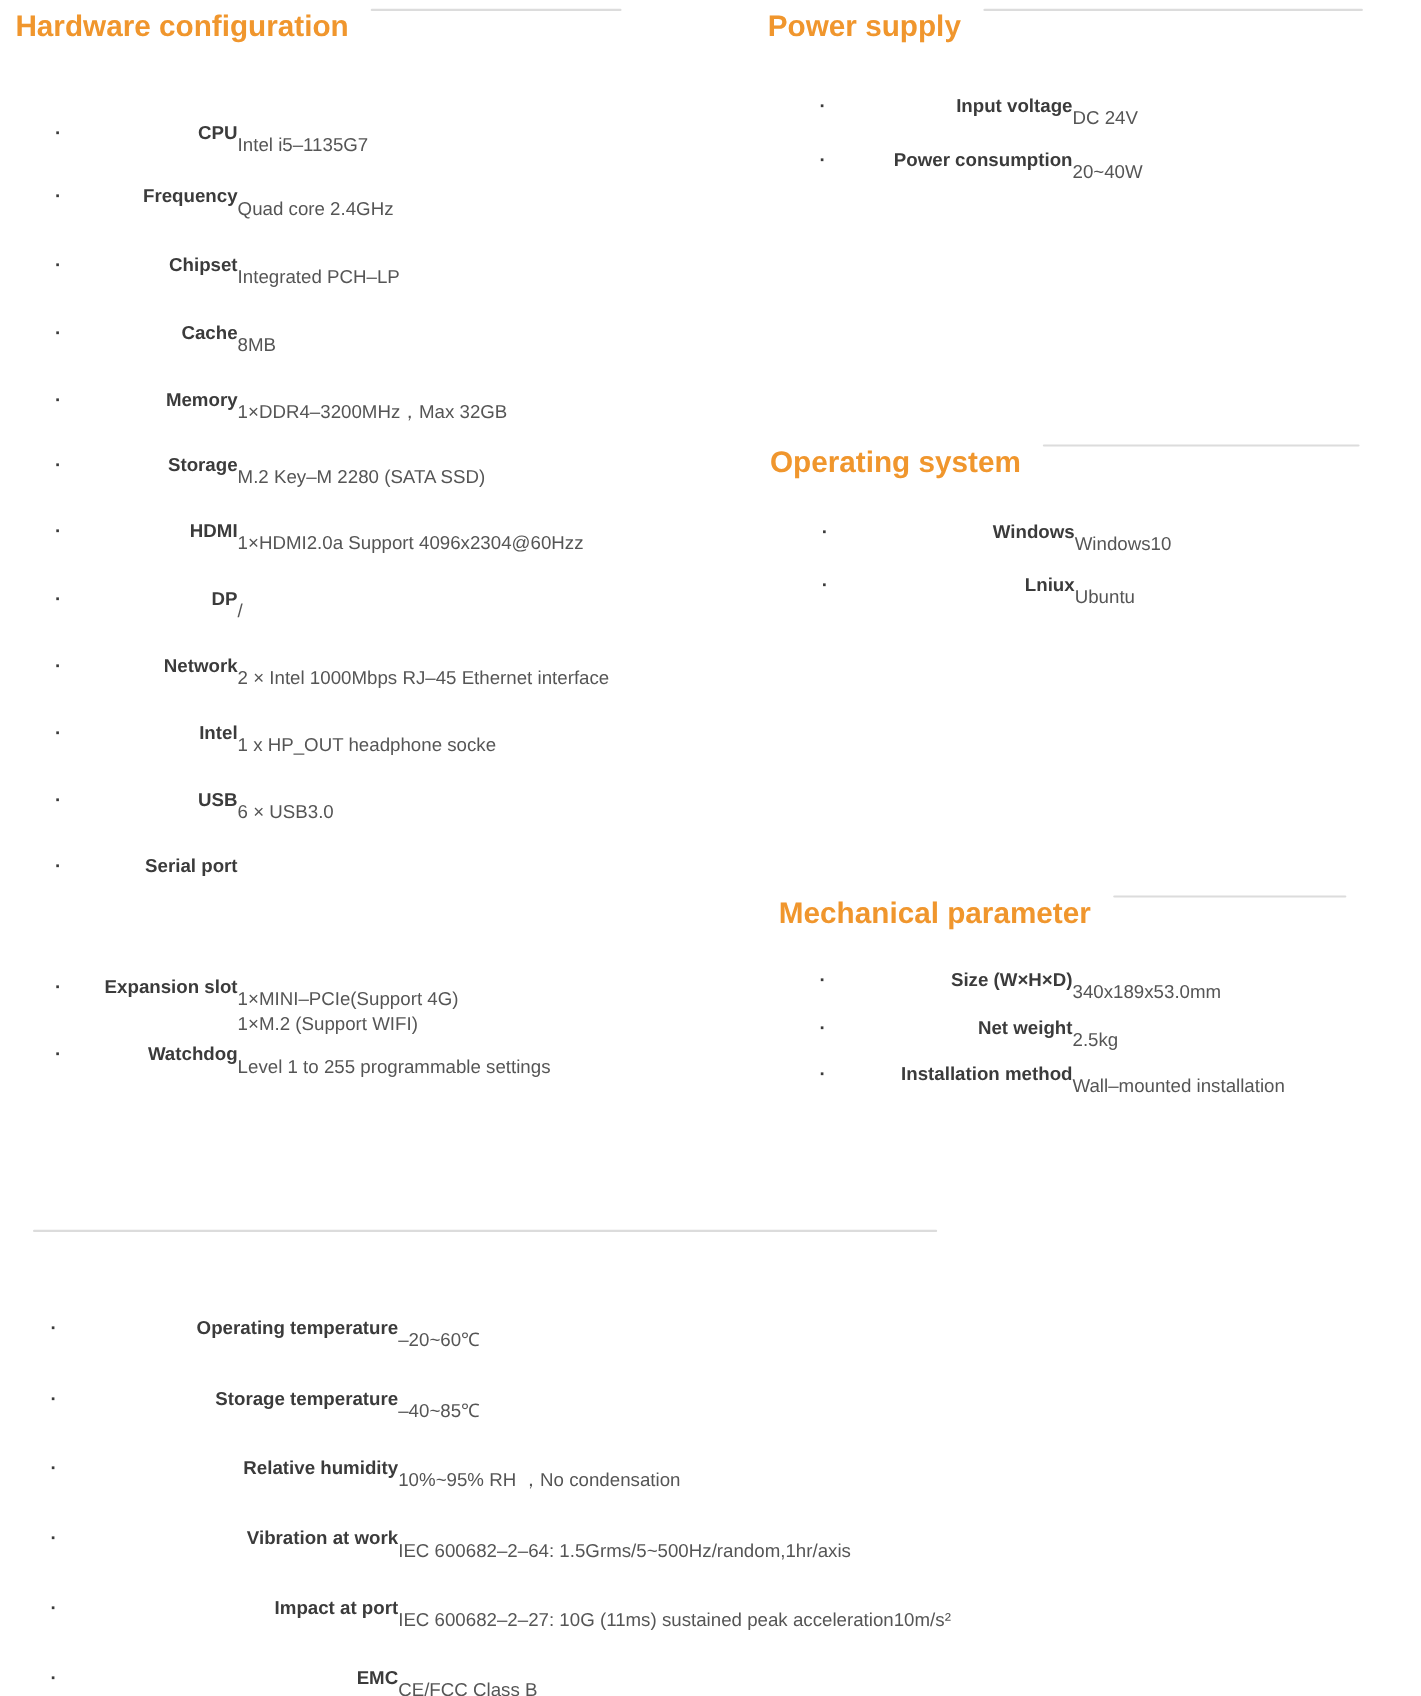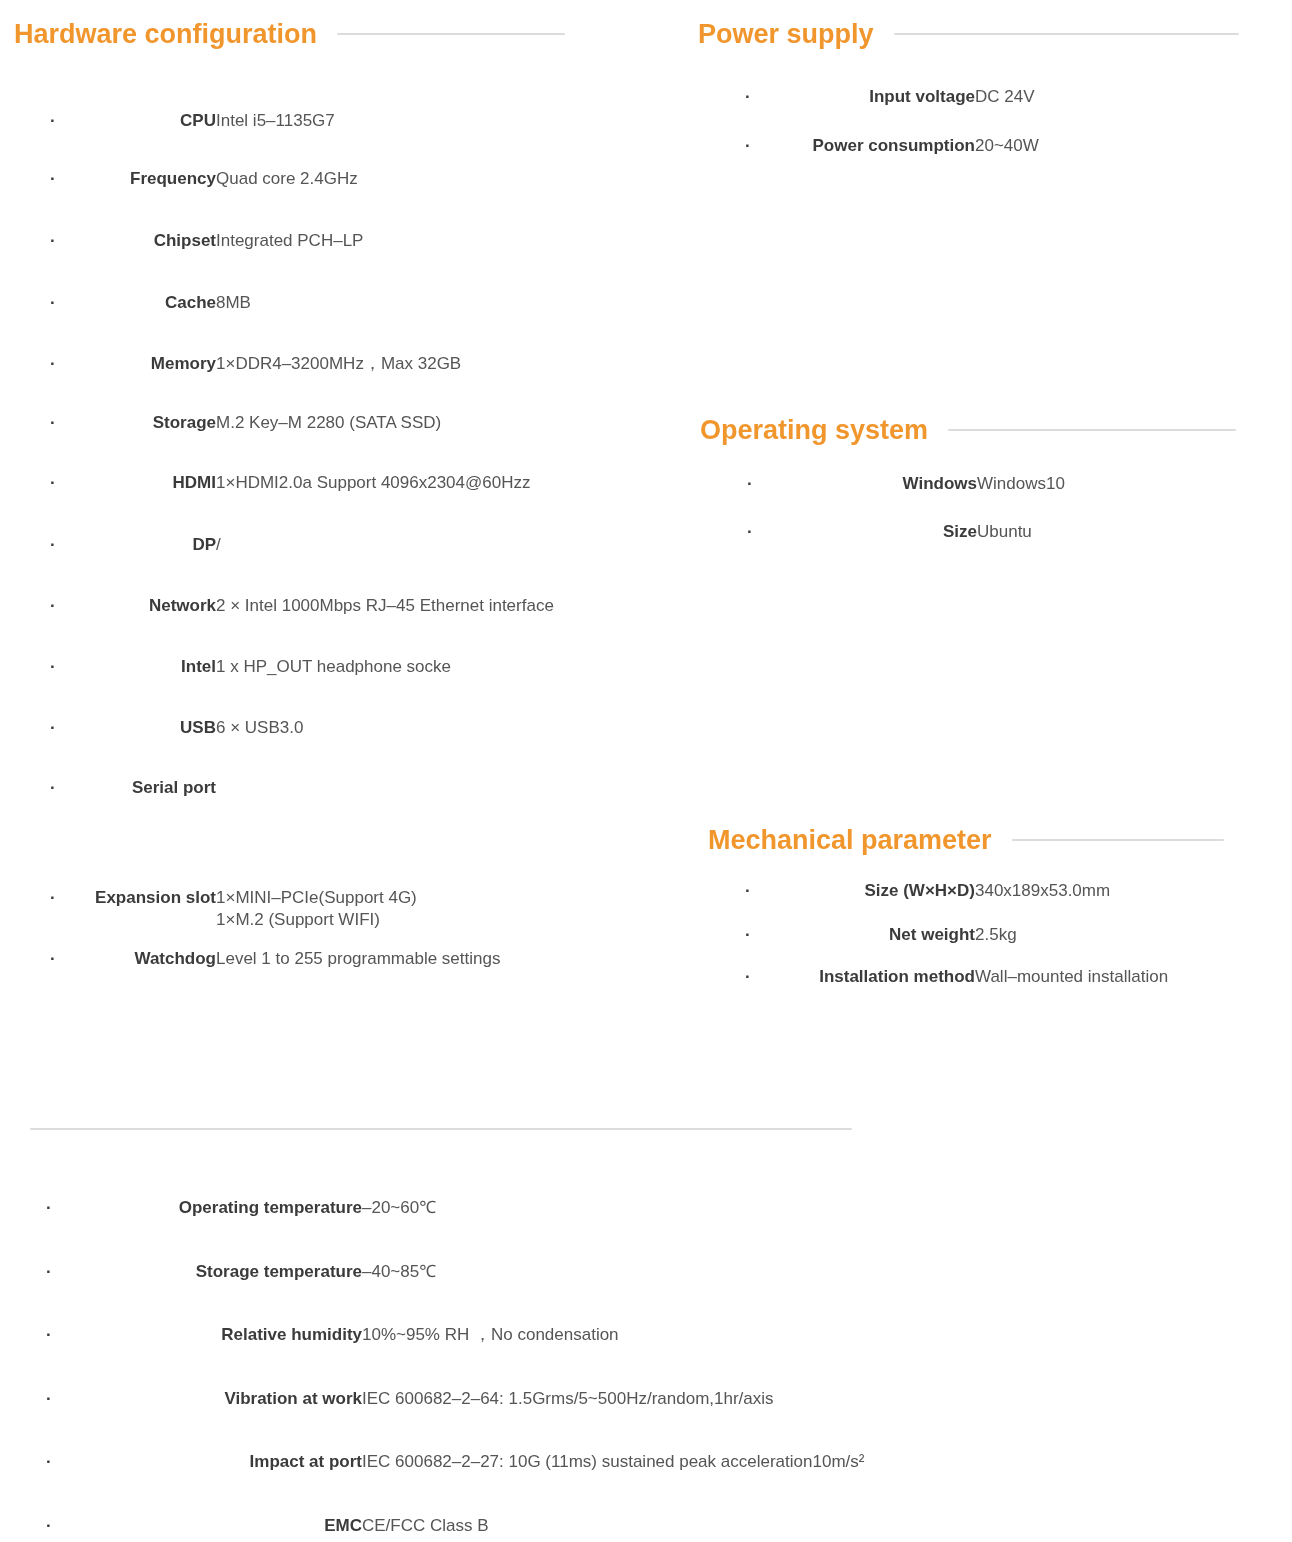--- a/index.html
+++ b/index.html
@@ -7,34 +7,34 @@
     --label:#3B3B3B;
     --value:#555555;
     --rule:#DCDCDC;
   }
   *{box-sizing:border-box;}
   html,body{margin:0;padding:0;background:#ffffff;}
   body{font-family:"Liberation Sans", sans-serif;}
   .page{position:relative;width:1292px;height:1542px;background:#fff;overflow:hidden;}
 
   .sec{position:absolute;}
-  .sec-header{display:flex;align-items:center;gap:20px;margin-top:10px;}
+  .sec-header{display:flex;gap:20px;}
   .sec-header h2{
     margin:0;font-size:27px;line-height:32px;font-weight:600;
     color:var(--accent);white-space:nowrap;
   }
   .rule{height:2px;background:var(--rule);border-radius:1px;flex:0 0 auto;}
 
   .spec-row{
     position:absolute;display:flex;align-items:flex-start;
     font-size:17px;line-height:22px;white-space:nowrap;
   }
   .dot{width:16px;color:var(--label);font-weight:bold;flex:0 0 auto;}
   .lbl{font-weight:bold;color:var(--label);flex:0 0 auto;text-align:right;}
-  .val{color:var(--value);white-space:pre-line;}
+  .val{color:var(--value);white-space:pre-line;margin-top:11px;}
 
   
   .sec-hardware{left:14px;top:8px;width:676px;}
   .sec-hardware .rule{width:228px;}
   .sec-hardware .spec-row{left:36px;}
   .sec-hardware .lbl{width:150px;}
   .sec-hardware .rows .spec-row:nth-child(1){top:102px;}
   .sec-hardware .rows .spec-row:nth-child(2){top:160px;}
   .sec-hardware .rows .spec-row:nth-child(3){top:222px;}
   .sec-hardware .rows .spec-row:nth-child(4){top:284px;}
@@ -195,21 +195,21 @@
       <div class="rule"></div>
     </div>
     <div class="rows">
         <div class="spec-row">
           <span class="dot">·</span>
           <span class="lbl">Windows</span>
           <span class="val">Windows10</span>
         </div>
         <div class="spec-row">
           <span class="dot">·</span>
-          <span class="lbl">Size</span>
+          <span class="lbl">Lniux</span>
           <span class="val">Ubuntu</span>
         </div>
       </div>
   </div>
 
   <div class="sec sec-right sec-mech">
     <div class="sec-header">
       <h2>Mechanical parameter</h2>
       <div class="rule"></div>
     </div>

